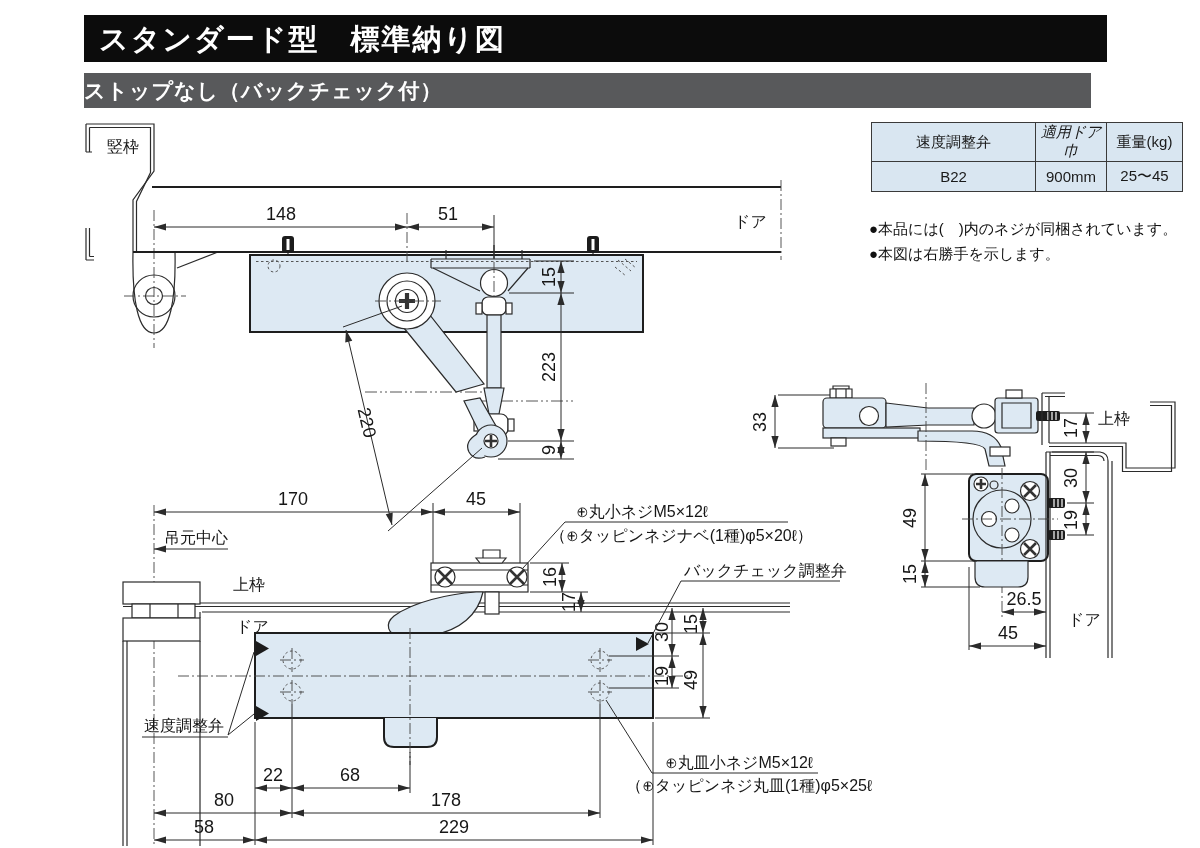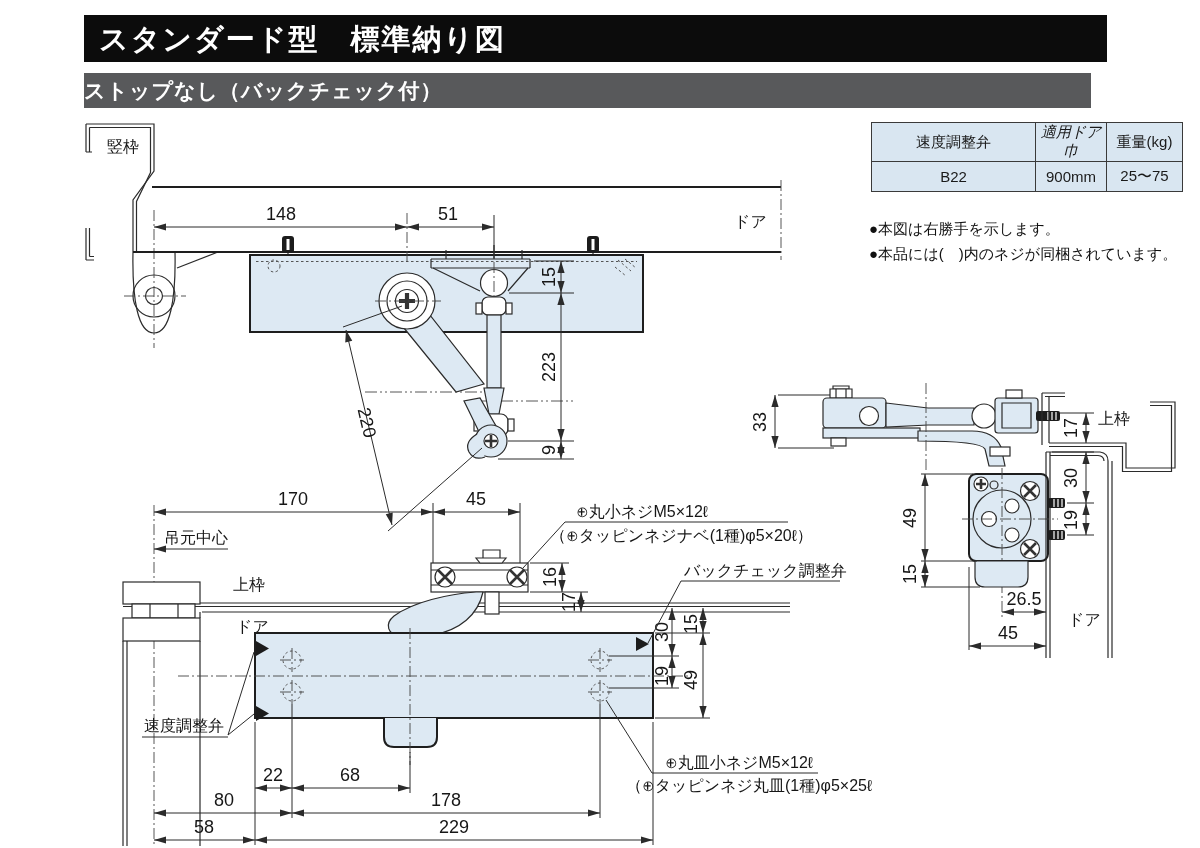--- a/index.html
+++ b/index.html
@@ -44,28 +44,28 @@
   <table class="spec">
     <tbody>
         <tr>
       <th class="c1">速度調整弁</th>
       <th class="c2">適用ドア巾</th>
       <th class="c3">重量(kg)</th>
     </tr>
     <tr>
       <td>B22</td>
       <td>900mm</td>
-      <td>25〜75</td>
+      <td>25〜45</td>
     </tr>
   </tbody>
     </table>
 
   <div class="notes">
+    <div>●本品には(　)内のネジが同梱されています。</div>
     <div>●本図は右勝手を示します。</div>
-    <div>●本品には(　)内のネジが同梱されています。</div>
   </div>
 
   <svg width="1200" height="848" viewBox="0 0 1200 848" style="position:absolute;left:0;top:0;">
     <defs>
       <marker id="arr" markerUnits="userSpaceOnUse" markerWidth="14" markerHeight="10" refX="13" refY="5" orient="auto-start-reverse">
         <path d="M13,5 L1,1.4 L1,8.6 Z" fill="#2b2b2b"></path>
       </marker>
     </defs>
 
     <g>

